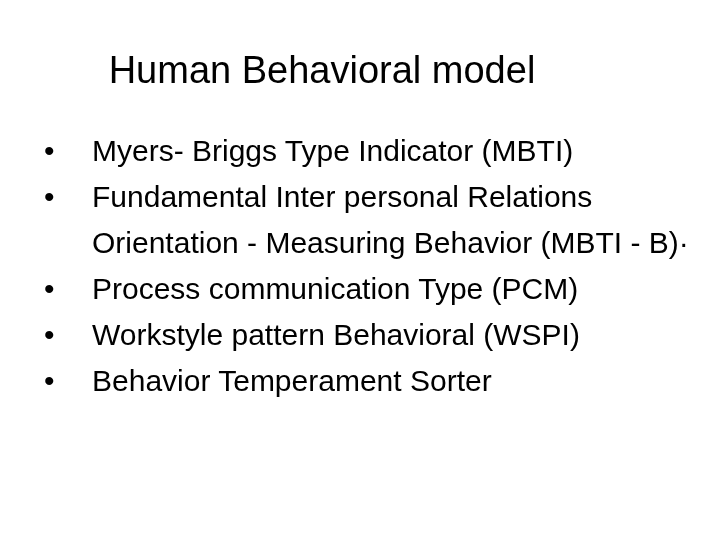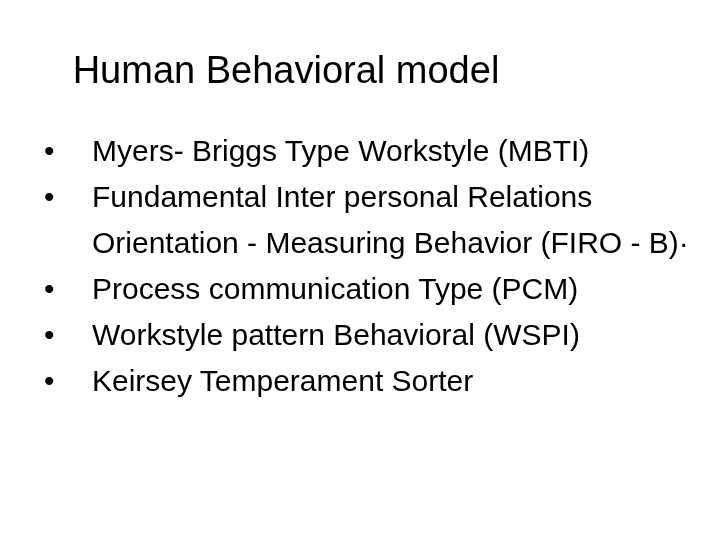--- a/index.html
+++ b/index.html
@@ -28,20 +28,21 @@
     left: 0;
     top: 48px;
     width: 572px;
     text-align: center;
     font-size: 38px;
     font-weight: normal;
     line-height: 44px;
     letter-spacing: 0px;
     color: #000000;
     white-space: nowrap;
+    padding-left: 36px;
   }
 
   .bullet-list {
     position: absolute;
     left: 30px;
     top: 128px;
     width: 660px;
     margin: 0;
     padding: 0;
     list-style: none;
@@ -78,38 +79,38 @@
 <body>
 
 <div class="slide">
 
   <div class="slide-title">Human Behavioral model</div>
 
   <ul class="bullet-list">
 
     <li class="bullet-item">
       <span class="bullet-marker">•</span>
-      <span class="bullet-text">Myers- Briggs Type Workstyle (MBTI)</span>
+      <span class="bullet-text">Myers- Briggs Type Indicator (MBTI)</span>
     </li>
 
     <li class="bullet-item">
       <span class="bullet-marker">•</span>
-      <span class="bullet-text">Fundamental Inter personal Relations Orientation - Measuring Behavior (FIRO - B)·</span>
+      <span class="bullet-text">Fundamental Inter personal Relations Orientation - Measuring Behavior (MBTI - B)·</span>
     </li>
 
     <li class="bullet-item">
       <span class="bullet-marker">•</span>
       <span class="bullet-text">Process communication Type (PCM)</span>
     </li>
 
     <li class="bullet-item">
       <span class="bullet-marker">•</span>
       <span class="bullet-text">Workstyle pattern Behavioral (WSPI)</span>
     </li>
 
     <li class="bullet-item">
       <span class="bullet-marker">•</span>
-      <span class="bullet-text">Keirsey Temperament Sorter</span>
+      <span class="bullet-text">Behavior Temperament Sorter</span>
     </li>
 
   </ul>
 
 </div>
 
 </body></html>

